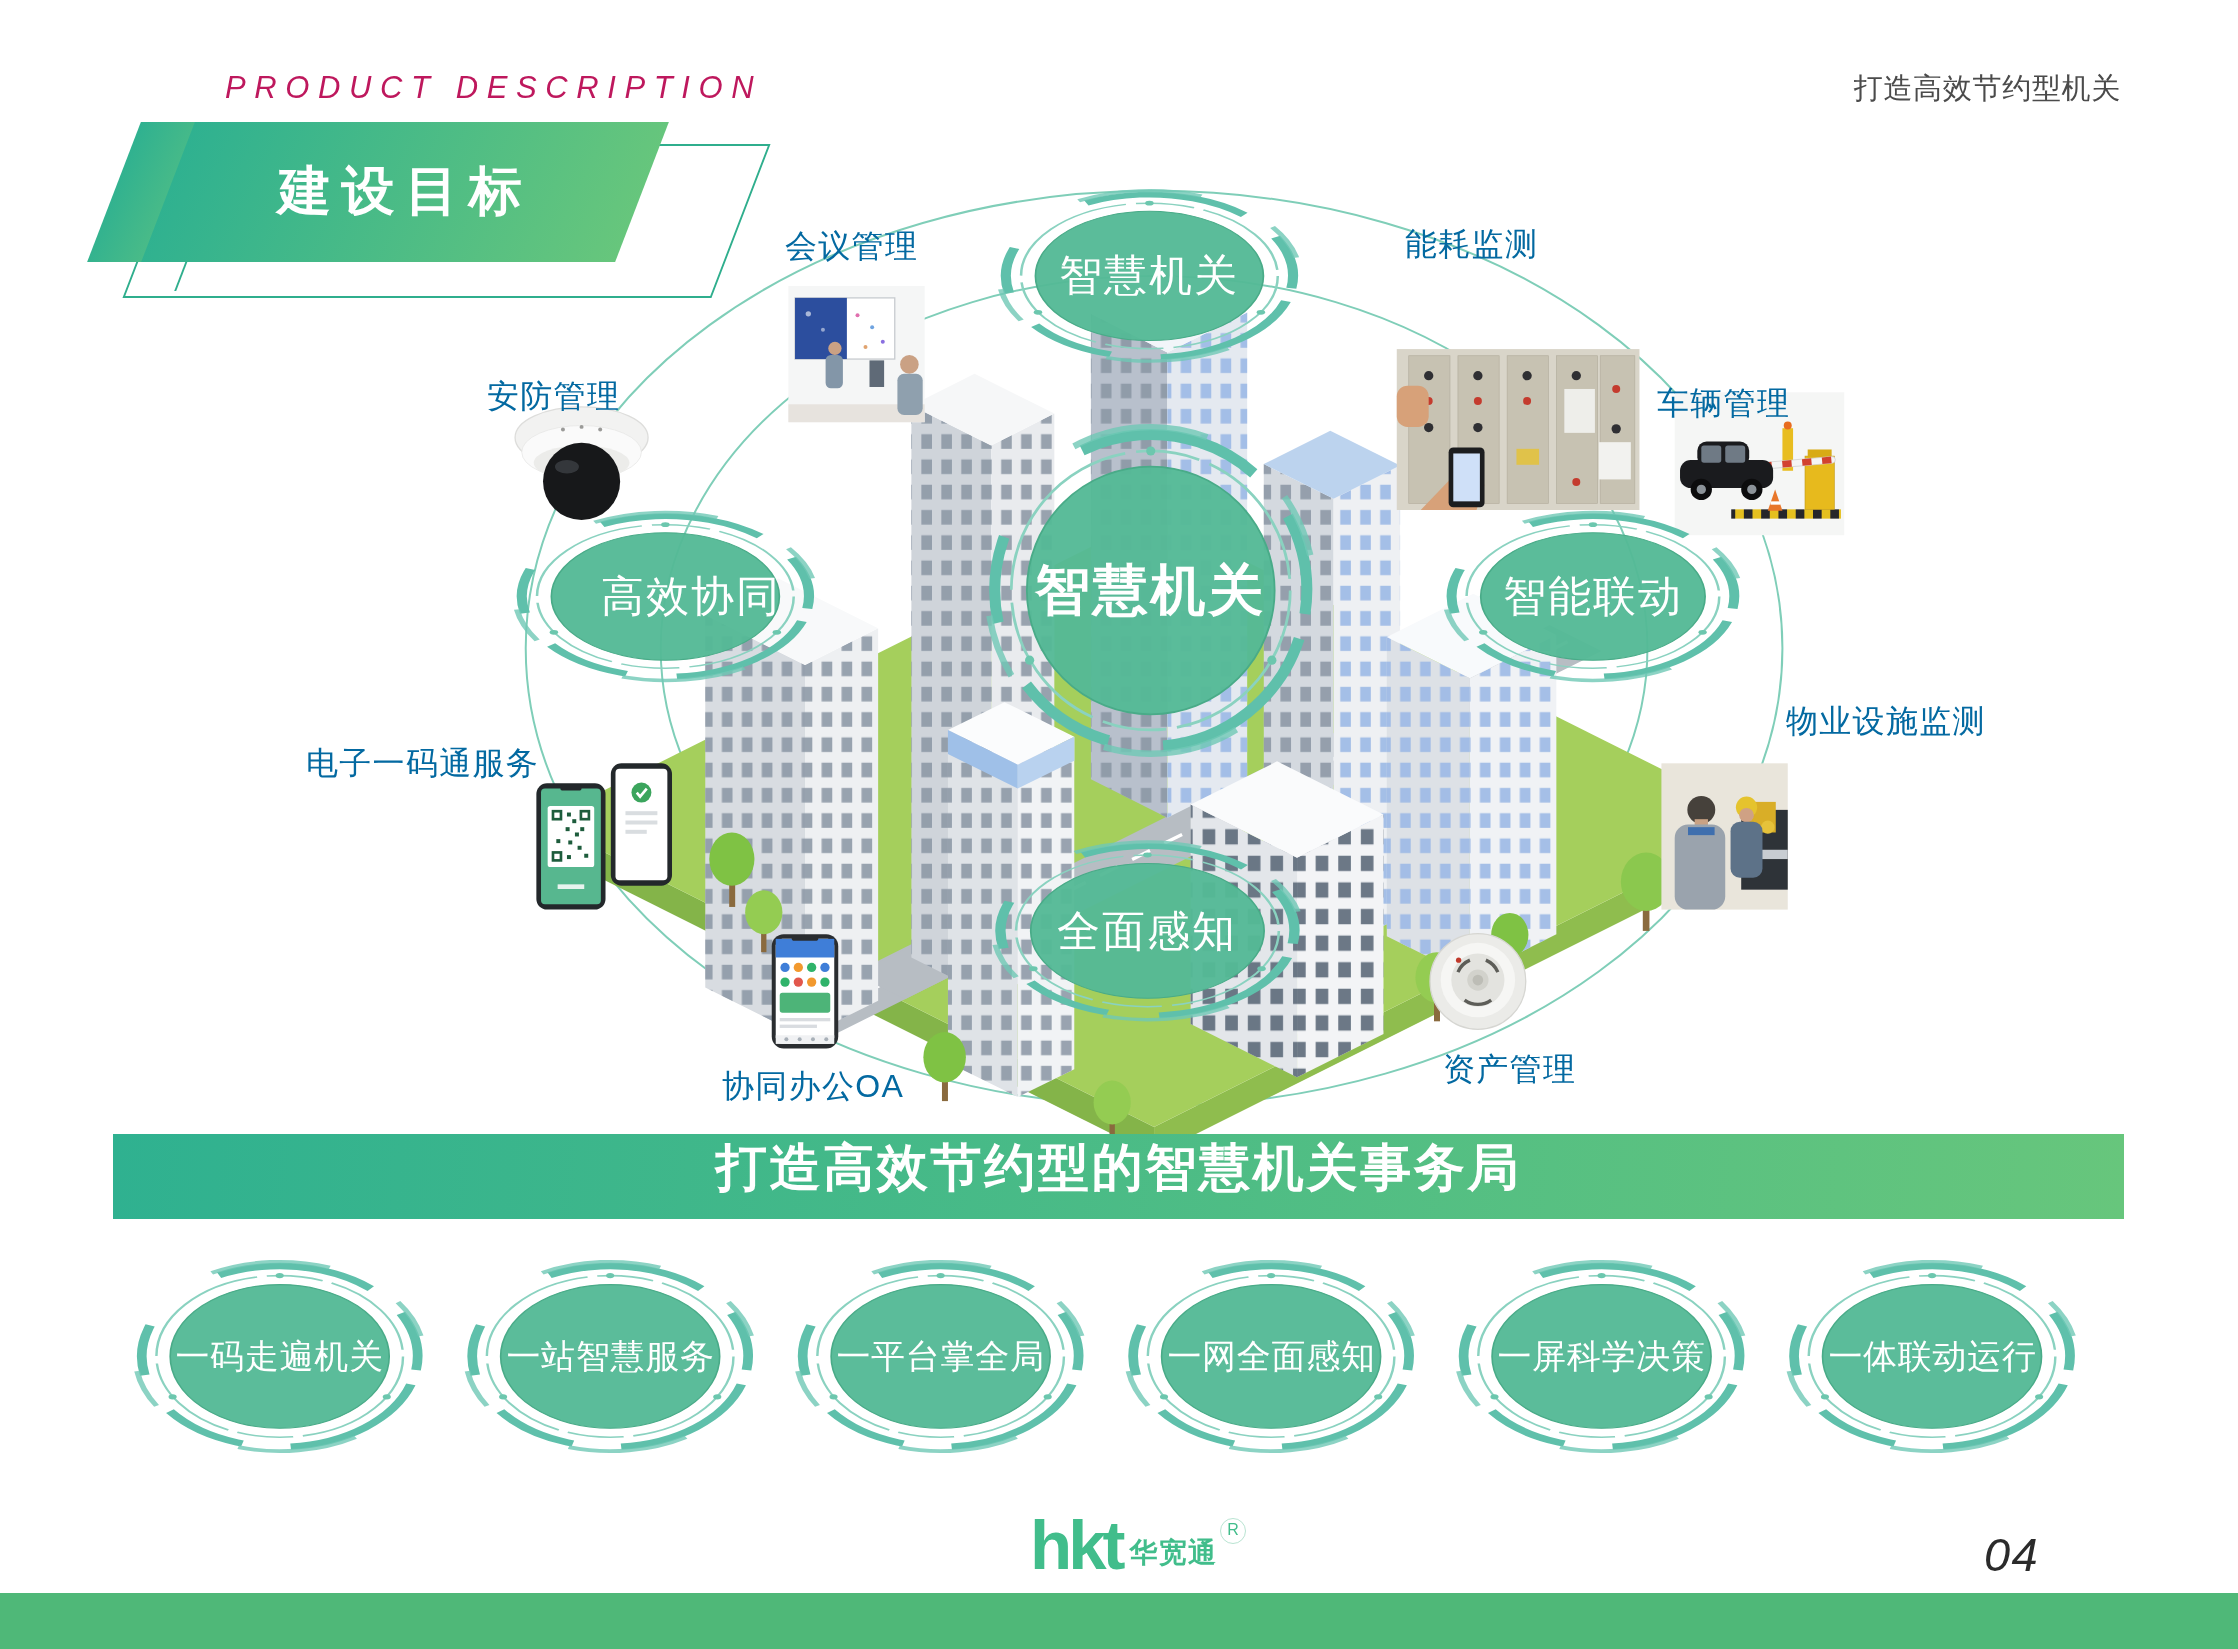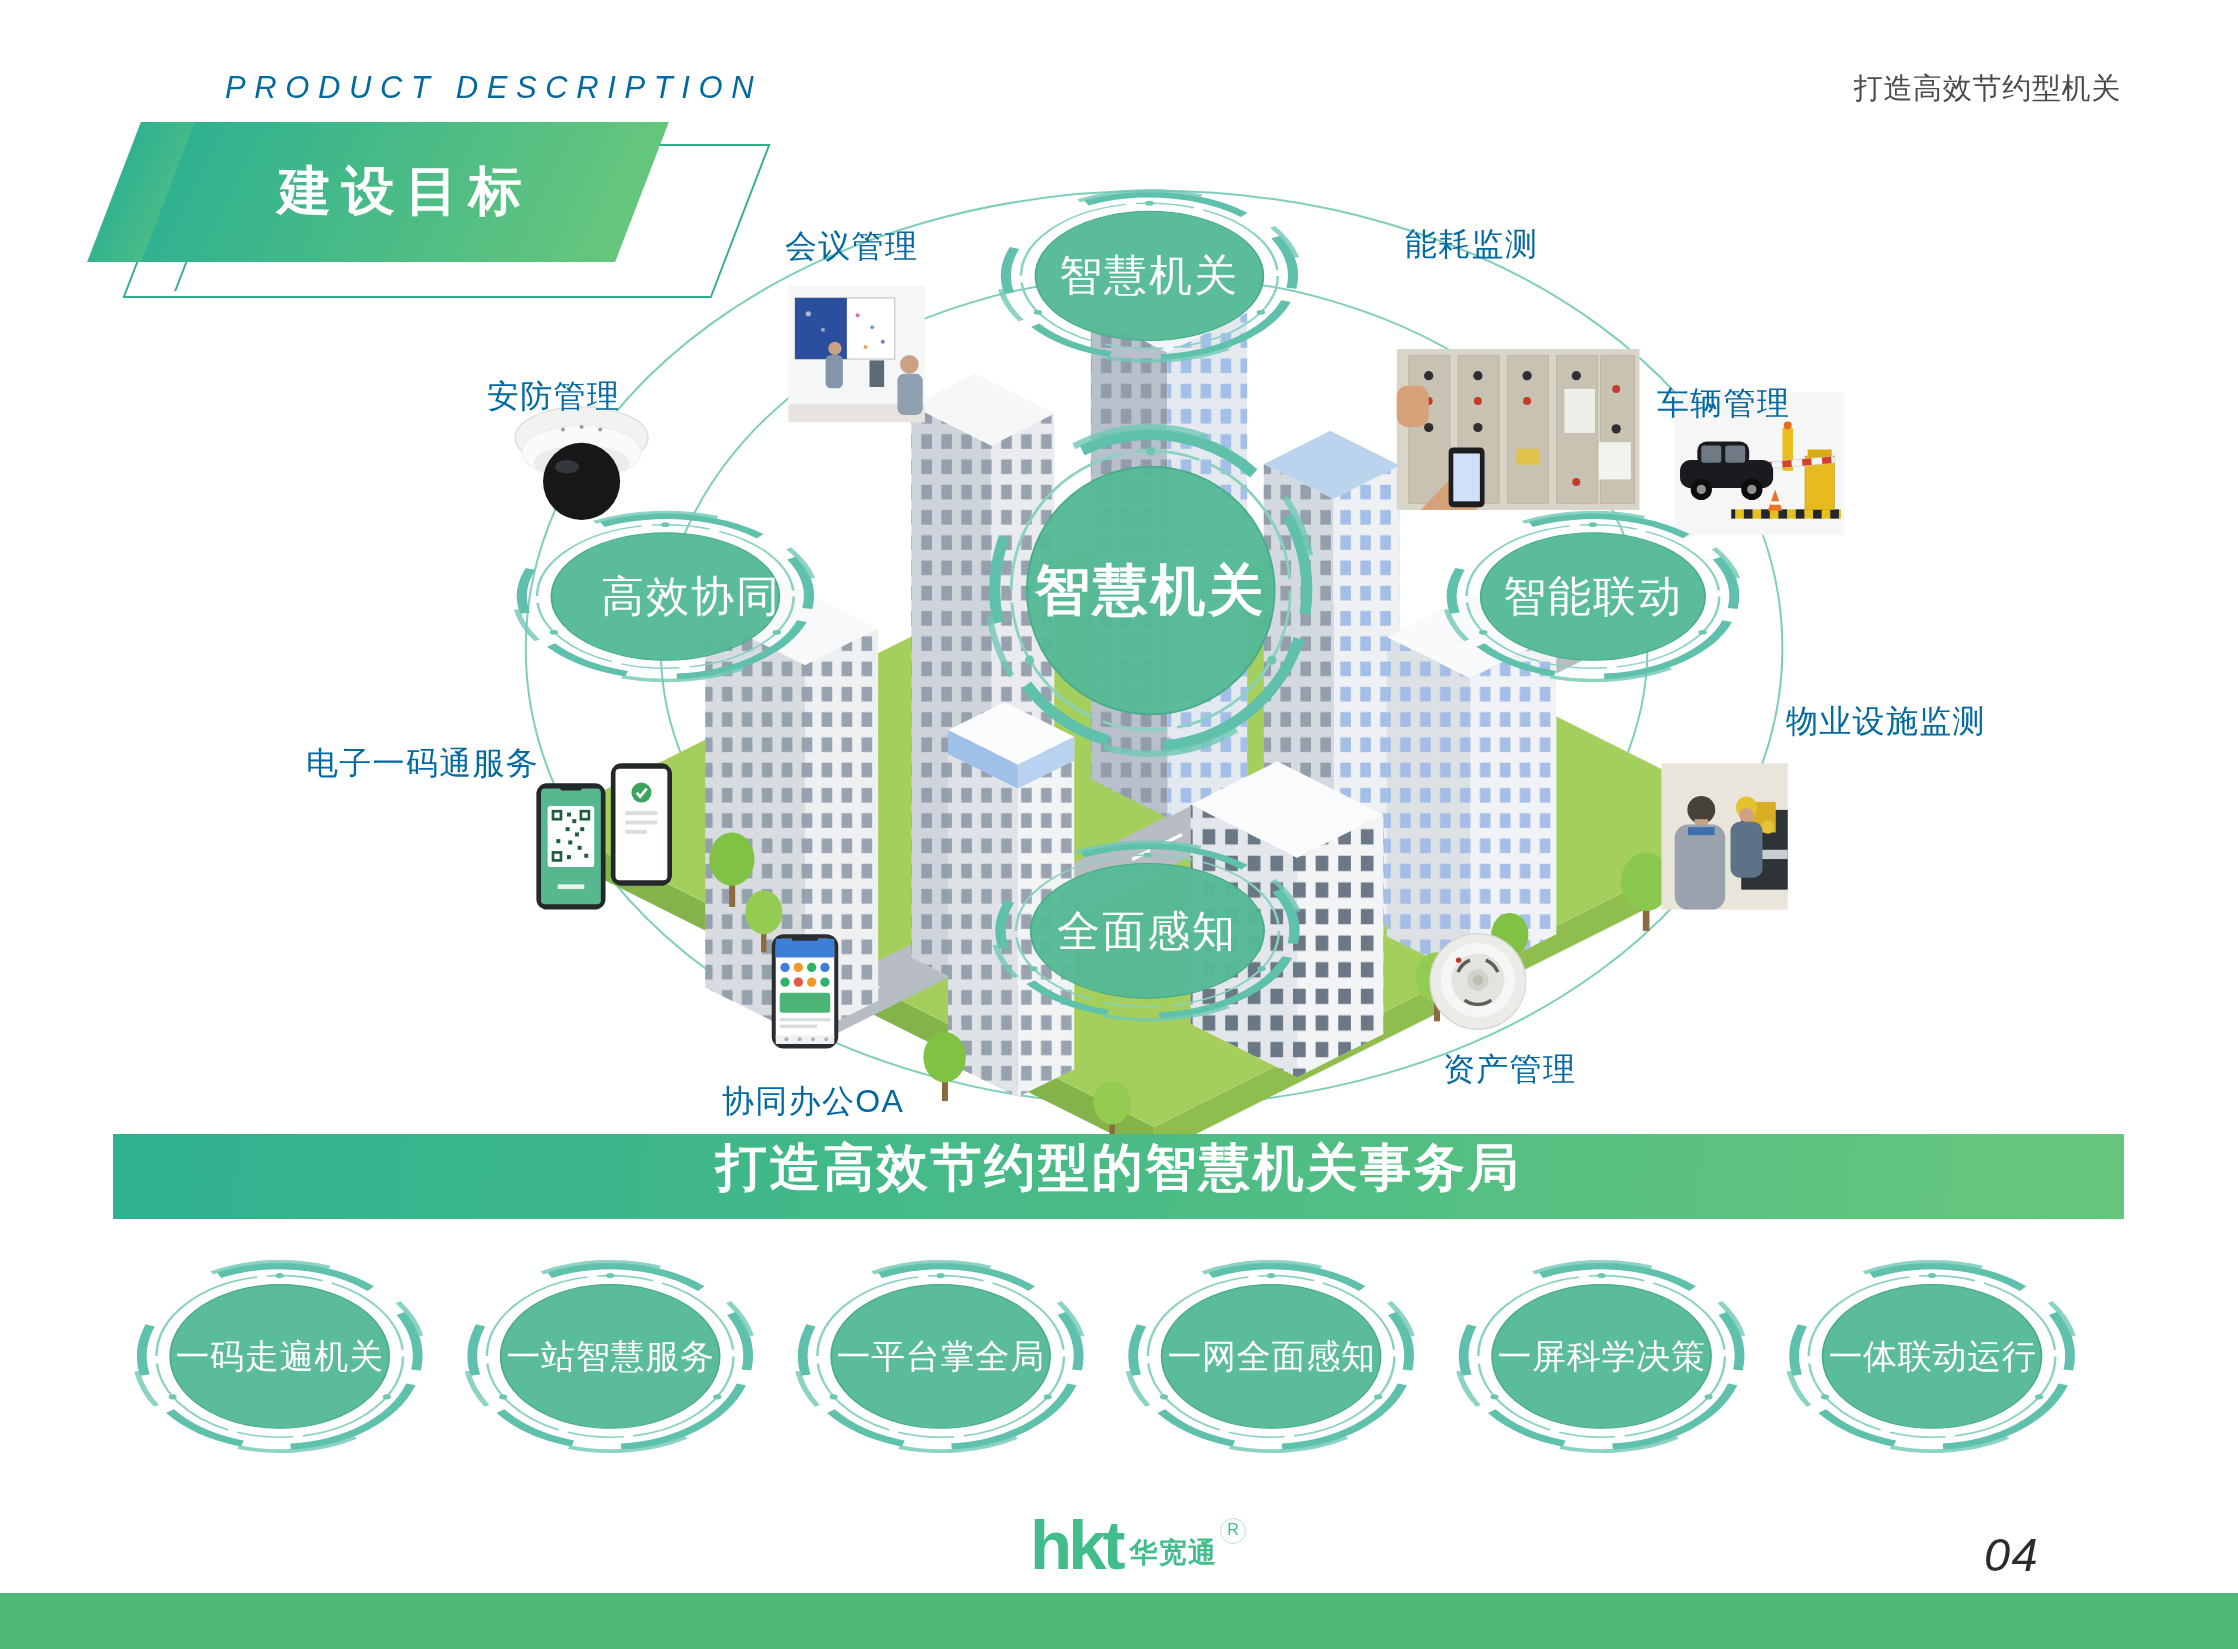--- a/index.html
+++ b/index.html
@@ -1,21 +1,21 @@
 <!DOCTYPE html>
 <html style="font-size:10.6px"><head>
 <meta charset="utf-8">
 <style>
   html,body{margin:0;padding:0;background:#ffffff;}
   body{font-family:"Liberation Sans",sans-serif;}
   .canvas{position:relative;width:2239px;height:1649px;background:#ffffff;overflow:hidden;}
 
   
   .eyebrow{position:absolute;left:225px;top:70px;z-index:4;font-size:31px;font-style:italic;
-           font-weight:300;letter-spacing:8.6px;color:#0369a1;white-space:nowrap;}
+           font-weight:300;letter-spacing:8.6px;color:#be185d;white-space:nowrap;}
   .hdr-right{position:absolute;right:118px;top:69px;z-index:4;font-size:29px;font-weight:300;
              color:#4b4b4b;letter-spacing:0.7px;white-space:nowrap;}
   .title-outline{position:absolute;left:152px;top:144px;width:585px;height:150px;z-index:2;
                  border:2.7px solid #2fae8d;transform:skewX(-21deg);background:transparent;}
   .accent-line{position:absolute;left:203px;top:141px;width:0;height:150px;z-index:2;
                border-left:2.7px solid #2fae8d;transform:skewX(-21deg);}
   .title-banner{position:absolute;left:168px;top:122px;width:474px;height:140px;z-index:3;
                 background:linear-gradient(95deg,#2fb190 0%,#67c67c 100%);transform:skewX(-21deg);
                 display:flex;align-items:center;justify-content:center;}
   .title-banner .t{transform:skewX(21deg);color:#fff;font-size:53px;font-weight:700;letter-spacing:10.6px;white-space:nowrap;}
@@ -364,21 +364,21 @@
   <div class="node-label n" style="left:558px;top:570px;">高效协同</div>
   <div class="node-label n" style="left:1460px;top:570px;">智能联动</div>
   <div class="node-label n" style="left:1014px;top:905px;">全面感知</div>
   <div class="node-label center" style="left:1004px;top:559px;">智慧机关</div>
 
   <div class="sat-label" style="left:785px;top:225px;">会议管理</div>
   <div class="sat-label" style="left:1405px;top:223px;">能耗监测</div>
   <div class="sat-label" style="left:487px;top:375px;">安防管理</div>
   <div class="sat-label" style="left:1657px;top:382px;">车辆管理</div>
   <div class="sat-label" style="left:306px;top:742px;">电子一码通服务</div>
-  <div class="sat-label" style="left:722px;top:1065px;margin-top:15px;">协同办公OA</div>
+  <div class="sat-label" style="left:722px;top:1065px;">协同办公OA</div>
   <div class="sat-label" style="left:1786px;top:700px;">物业设施监测</div>
   <div class="sat-label" style="left:1407px;top:1048px;margin-left:36px;">资产管理</div>
 
   <div class="mid-banner">
     <div class="t">打造高效节约型的智慧机关事务局</div>
   </div>
 
   <div class="node-label goal" style="left:153px;top:1333px;">一码走遍机关</div>
   <div class="node-label goal" style="left:484px;top:1333px;">一站智慧服务</div>
   <div class="node-label goal" style="left:814px;top:1333px;">一平台掌全局</div>

